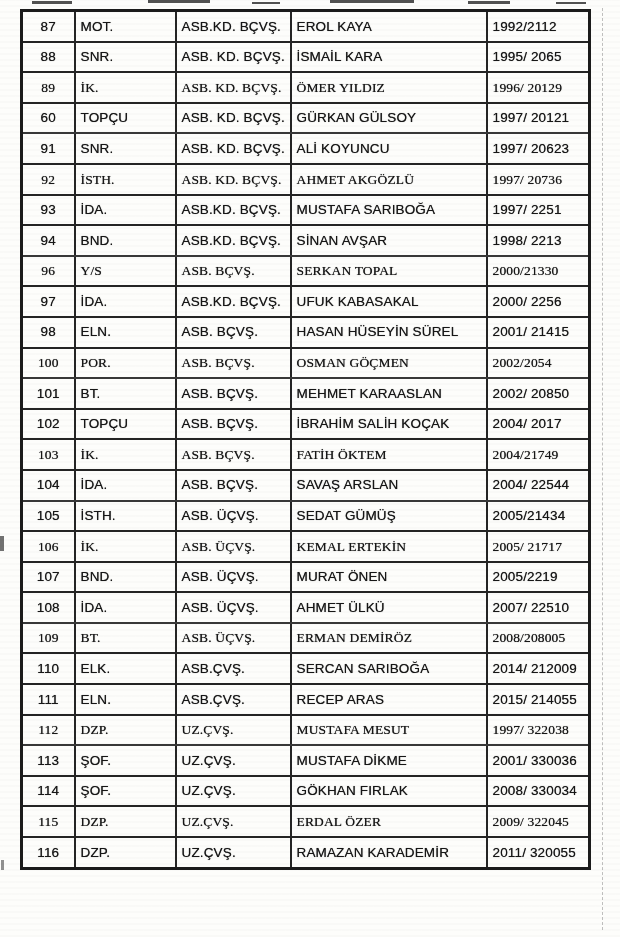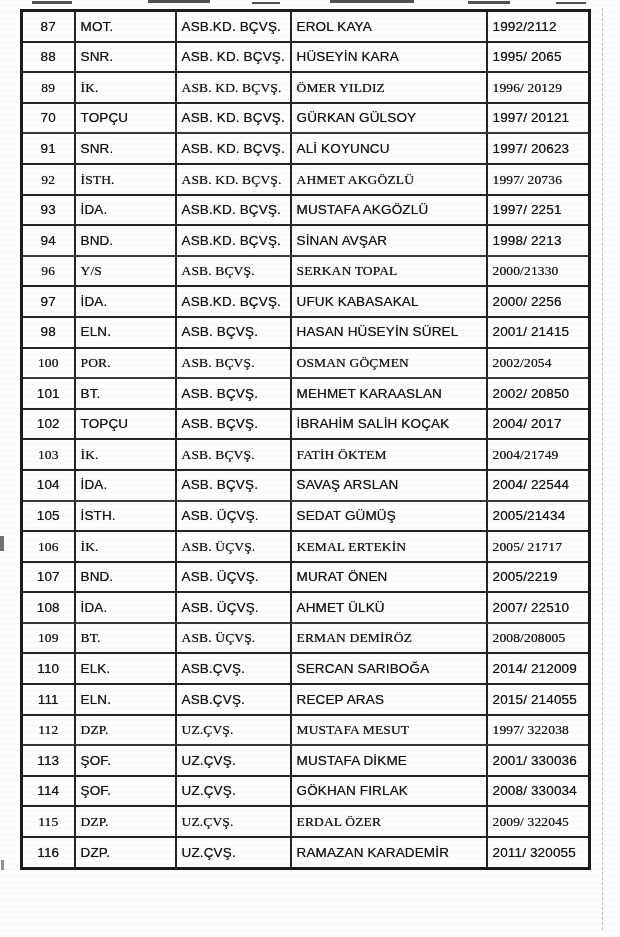--- a/index.html
+++ b/index.html
@@ -106,32 +106,32 @@
           <td>87</td>
           <td>MOT.</td>
           <td>ASB.KD. BÇVŞ.</td>
           <td>EROL KAYA</td>
           <td>1992/2112</td>
         </tr>
         <tr>
           <td>88</td>
           <td>SNR.</td>
           <td>ASB. KD. BÇVŞ.</td>
-          <td>HÜSEYİN KARA</td>
+          <td>İSMAİL KARA</td>
           <td>1995/ 2065</td>
         </tr>
         <tr>
           <td>89</td>
           <td>İK.</td>
           <td>ASB. KD. BÇVŞ.</td>
           <td>ÖMER YILDIZ</td>
           <td>1996/ 20129</td>
         </tr>
         <tr>
-          <td>70</td>
+          <td>60</td>
           <td>TOPÇU</td>
           <td>ASB. KD. BÇVŞ.</td>
           <td>GÜRKAN GÜLSOY</td>
           <td>1997/ 20121</td>
         </tr>
         <tr>
           <td>91</td>
           <td>SNR.</td>
           <td>ASB. KD. BÇVŞ.</td>
           <td>ALİ KOYUNCU</td>
@@ -141,21 +141,21 @@
           <td>92</td>
           <td>İSTH.</td>
           <td>ASB. KD. BÇVŞ.</td>
           <td>AHMET AKGÖZLÜ</td>
           <td>1997/ 20736</td>
         </tr>
         <tr>
           <td>93</td>
           <td>İDA.</td>
           <td>ASB.KD. BÇVŞ.</td>
-          <td>MUSTAFA AKGÖZLÜ</td>
+          <td>MUSTAFA SARIBOĞA</td>
           <td>1997/ 2251</td>
         </tr>
         <tr>
           <td>94</td>
           <td>BND.</td>
           <td>ASB.KD. BÇVŞ.</td>
           <td>SİNAN AVŞAR</td>
           <td>1998/ 2213</td>
         </tr>
         <tr>

